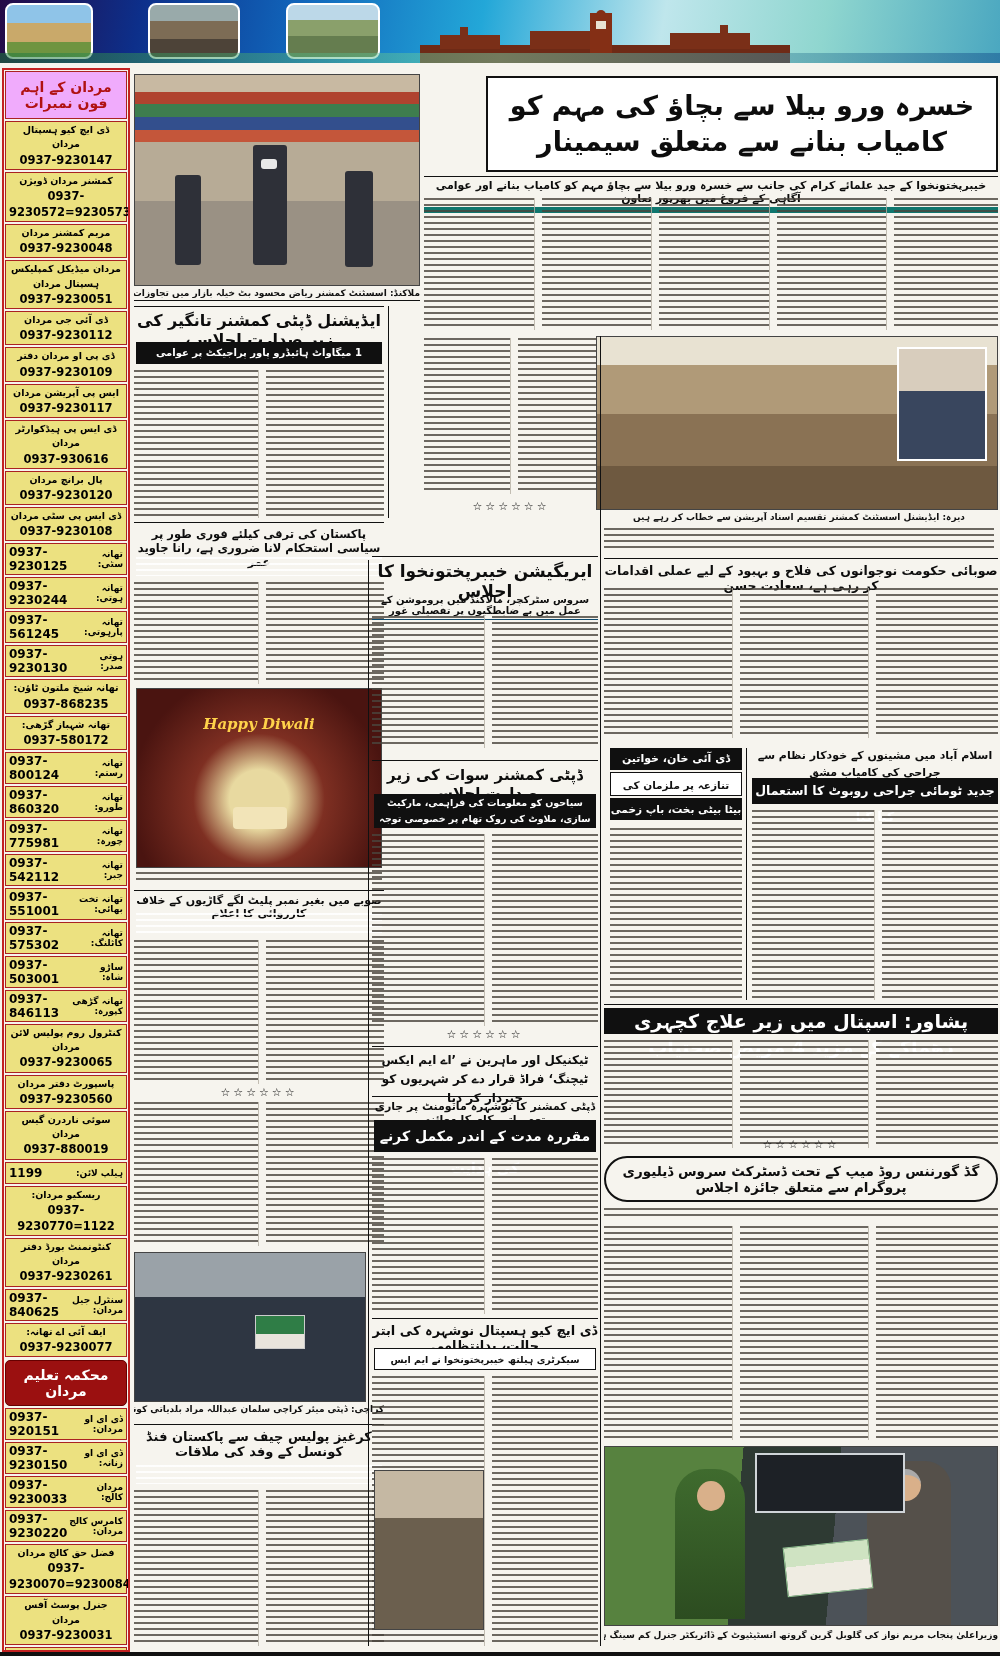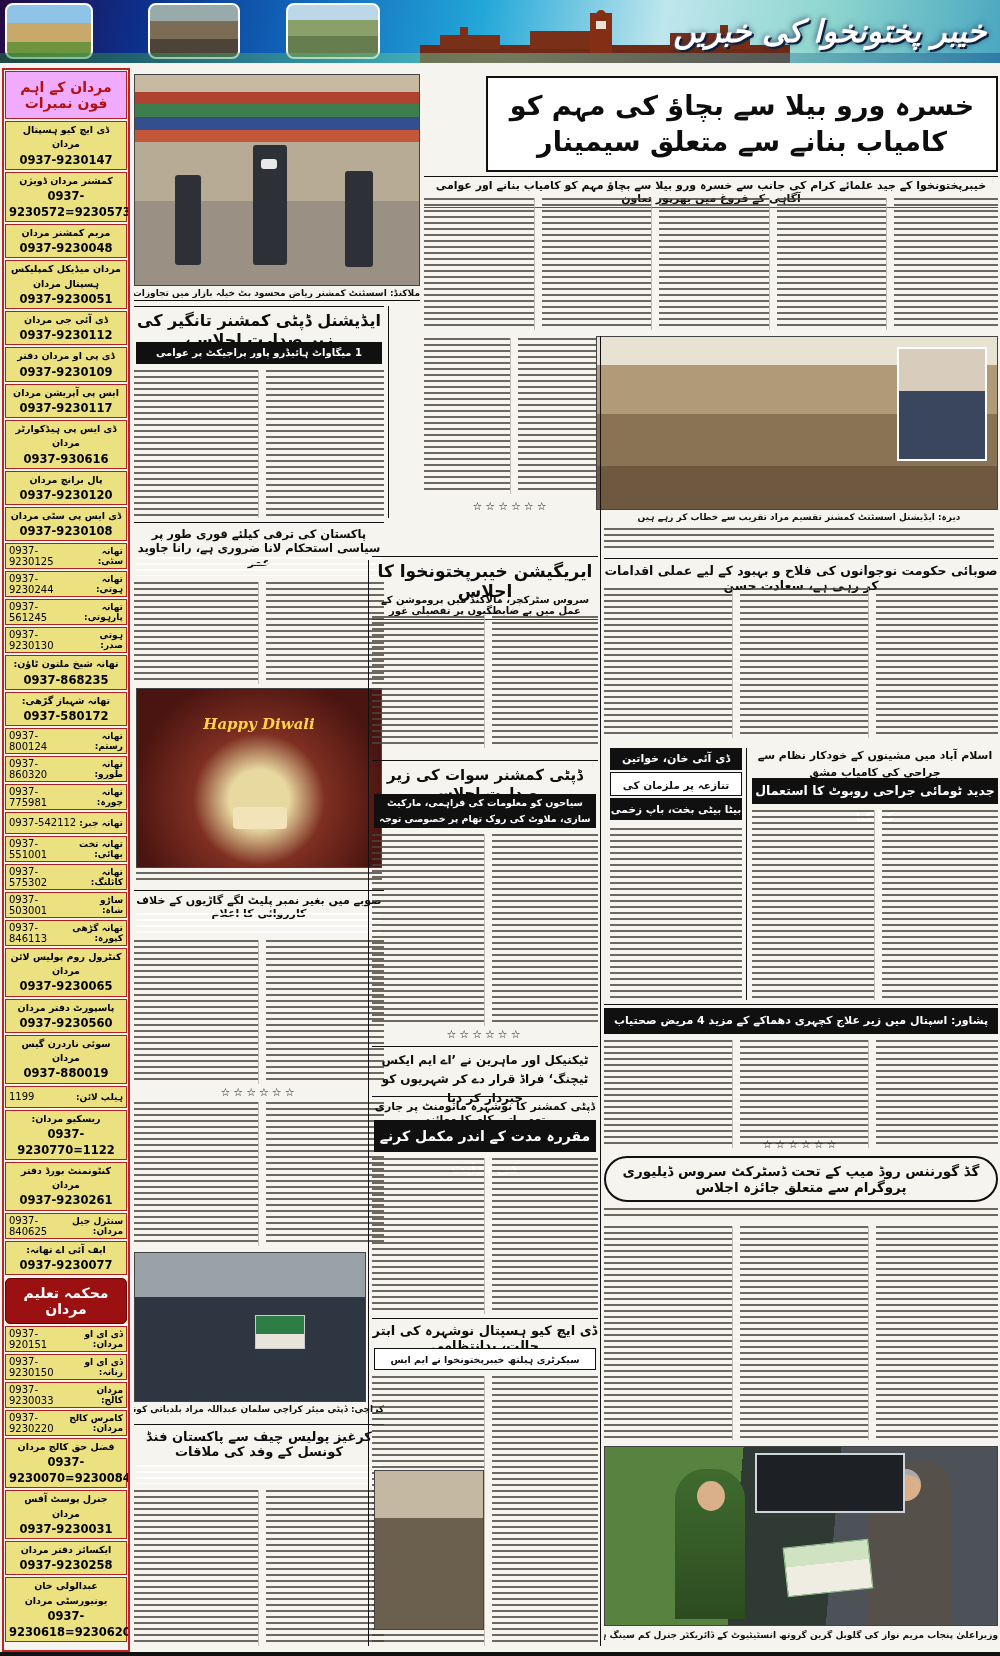--- a/index.html
+++ b/index.html
@@ -26,21 +26,21 @@
   .side-h1{color:#b01212;font-size:14px;font-weight:800;background:#f0abfc;border:1px solid #a22;
     text-align:center;padding:7px 2px;}
   .side-h2{background:#9b1010;color:#fff;font-size:14px;font-weight:800;text-align:center;
     padding:6px 2px;border-radius:5px;margin-top:3px;border:1px solid #600;}
   .entry{background:#ece180;border:1px solid #a22;margin-top:2px;padding:1px 3px;}
   .entry.two{text-align:center;}
   .entry.two .lbl{display:block;font-size:9.5px;font-weight:700;line-height:1.5;}
   .entry.two .num{display:block;font-size:11.5px;font-weight:700;direction:ltr;line-height:1.4;}
   .entry.one{display:flex;justify-content:space-between;align-items:center;min-height:18px;}
   .entry.one .lbl{font-size:9px;font-weight:700;}
-  .entry.one .num{font-size:10px;font-weight:400;direction:ltr;}
+  .entry.one .num{font-size:12px;font-weight:700;direction:ltr;}
   
   .headline{font-weight:800;text-align:center;color:#0d0d0d;}
   .blackbar{background:#101010;color:#fff;font-weight:800;text-align:center;}
   .whitebar{background:#fff;border:1px solid #111;color:#111;font-weight:800;text-align:center;}
   .boxed{border:2px solid #111;background:#fff;}
   .round-box{border:2px solid #111;border-radius:26px;background:#f6f4ee;}
   .sim{background:repeating-linear-gradient(to bottom,#4a453d 0px,#4a453d 1.7px,rgba(0,0,0,0) 1.7px,rgba(0,0,0,0) 6px);opacity:.8;}
   .sim-light{background:repeating-linear-gradient(to bottom,rgba(255,255,255,.92) 1px,rgba(255,255,255,.92) 2.6px,rgba(0,0,0,0) 2.6px,rgba(0,0,0,0) 7px);opacity:.95;}
   .cols{display:flex;gap:7px;}
   .col{flex:1;}
@@ -76,21 +76,20 @@
     <rect x="0" y="36" width="370" height="18" fill="#6e2a16"></rect>
     <rect x="20" y="26" width="60" height="14" fill="#7a2f18"></rect>
     <rect x="110" y="22" width="70" height="18" fill="#7a2f18"></rect>
     <rect x="250" y="24" width="80" height="16" fill="#7a2f18"></rect>
     <rect x="170" y="4" width="22" height="40" fill="#842f15"></rect>
     <circle cx="181" cy="6" r="5" fill="#842f15"></circle>
     <rect x="176" y="12" width="10" height="8" fill="#e8e2d2"></rect>
     <rect x="40" y="18" width="8" height="12" fill="#7a2f18"></rect>
     <rect x="300" y="16" width="8" height="12" fill="#7a2f18"></rect>
   </svg>
-  <div class="abs masthead-title">خیبر پختونخوا کی خبریں</div>
 </div>
 
 <div class="abs sidebar">
   <div class="side-h1">مردان کے اہم فون نمبرات</div>
   <div>
       <div class="entry two">
         <span class="lbl">ڈی ایچ کیو ہسپتال مردان</span>
         <span class="num">0937-9230147</span>
       </div>
       <div class="entry two">
@@ -257,21 +256,21 @@
   <div class="fig" style="left:118px;top:70px;width:34px;height:120px"></div>
   <div class="fig" style="left:40px;top:100px;width:26px;height:90px"></div>
   <div class="fig" style="left:210px;top:96px;width:28px;height:96px"></div>
   <div class="abs" style="left:126px;top:84px;width:16px;height:10px;background:#e8e8e8;border-radius:3px"></div>
 </div>
 <div class="abs caption" style="left:134px;top:288px;width:286px">ملاکنڈ: اسسٹنٹ کمشنر ریاض محسود بٹ خیلہ بازار میں تجاوزات کے خلاف مہم کی نگرانی کر رہے ہیں</div>
 
 <div class="abs boxed" style="left:486px;top:76px;width:512px;height:96px;display:flex;align-items:center;justify-content:flex-start">
   <div class="headline" style="font-size:27px;line-height:1.35;padding:0 6px">خسرہ ورو بیلا سے بچاؤ کی مہم کو کامیاب بنانے سے متعلق سیمینار</div>
 </div>
-<div class="abs headline" style="left:424px;top:176px;width:574px;font-size:11px;border-top:1px solid #111;border-bottom:1px solid #0f766e;padding:2px 0">خیبرپختونخوا کے جید علمائے کرام کی جانب سے خسرہ ورو بیلا سے بچاؤ مہم کو کامیاب بنانے اور عوامی آگاہی کے فروغ میں بھرپور تعاون</div>
+<div class="abs headline" style="left:424px;top:176px;width:574px;font-size:11px;border-top:1px solid #111;border-bottom:6px solid #0f766e;padding:2px 0">خیبرپختونخوا کے جید علمائے کرام کی جانب سے خسرہ ورو بیلا سے بچاؤ مہم کو کامیاب بنانے اور عوامی آگاہی کے فروغ میں بھرپور تعاون</div>
 <div class="abs cols" style="left:424px;top:198px;width:574px;height:132px">
   <div class="col sim"></div>
   <div class="col sim"></div>
   <div class="col sim"></div>
   <div class="col sim"></div>
   <div class="col sim"></div>
 </div>
 
 <div class="abs headline" style="left:134px;top:306px;width:250px;font-size:16px;border-top:1px solid #111;padding-top:4px">ایڈیشنل ڈپٹی کمشنر تانگیر کی زیر صدارت اجلاس،</div>
 <div class="abs blackbar" style="left:136px;top:342px;width:246px;height:22px;font-size:10px;line-height:22px;overflow:hidden">1 میگاواٹ ہائیڈرو پاور پراجیکٹ پر عوامی تحفظات جلد حل کرنے کی ہدایت</div>
@@ -349,21 +348,21 @@
 <div class="abs whitebar" style="left:374px;top:1348px;width:222px;height:22px;font-size:9.5px;line-height:22px;overflow:hidden">سیکرٹری ہیلتھ خیبرپختونخوا نے ایم ایس سمیت 20 ڈاکٹرز کو ٹرانسفر کر دیا</div>
 <div class="abs cols" style="left:372px;top:1376px;width:226px;height:270px">
   <div class="col sim"></div>
   <div class="col sim"></div>
 </div>
 <div class="abs photo ph-people" style="left:374px;top:1470px;width:110px;height:160px"></div>
 
 <div class="abs photo ph-seminar" style="left:596px;top:336px;width:402px;height:174px">
   <div class="ph-inset" style="right:10px;top:10px;width:86px;height:110px"></div>
 </div>
-<div class="abs caption" style="left:604px;top:512px;width:390px">دیرہ: ایڈیشنل اسسٹنٹ کمشنر تقسیم مراد تقریب سے خطاب کر رہے ہیں</div>
+<div class="abs caption" style="left:604px;top:512px;width:390px">دیرہ: ایڈیشنل اسسٹنٹ کمشنر تقسیم اسناد آپریشن سے خطاب کر رہے ہیں</div>
 <div class="abs sim" style="left:604px;top:528px;width:390px;height:24px"></div>
 
 <div class="abs headline" style="left:604px;top:558px;width:394px;font-size:12.5px;border-top:1px solid #111;padding-top:4px">صوبائی حکومت نوجوانوں کی فلاح و بہبود کے لیے عملی اقدامات کر رہی ہے، سعادت حسن</div>
 <div class="abs cols" style="left:604px;top:588px;width:394px;height:150px">
   <div class="col sim"></div>
   <div class="col sim"></div>
   <div class="col sim"></div>
 </div>
 
 <div class="abs blackbar" style="left:610px;top:748px;width:132px;height:22px;font-size:11px;line-height:22px">ڈی آئی خان، خواتین</div>
@@ -371,21 +370,21 @@
 <div class="abs blackbar" style="left:610px;top:798px;width:132px;height:22px;font-size:10.5px;line-height:22px">بیٹا بیٹی بخت، باپ زخمی</div>
 <div class="abs sim" style="left:610px;top:828px;width:132px;height:172px"></div>
 
 <div class="abs headline" style="left:752px;top:748px;width:246px;font-size:11px;line-height:1.5">اسلام آباد میں مشینوں کے خودکار نظام سے جراحی کی کامیاب مشق</div>
 <div class="abs blackbar" style="left:752px;top:778px;width:246px;height:26px;font-size:12.5px;line-height:26px">جدید ٹومائی جراحی روبوٹ کا استعمال کیا گیا</div>
 <div class="abs cols" style="left:752px;top:810px;width:246px;height:190px">
   <div class="col sim"></div>
   <div class="col sim"></div>
 </div>
 
-<div class="abs blackbar" style="left:604px;top:1008px;width:394px;height:26px;font-size:11px;line-height:26px">پشاور: اسپتال میں زیر علاج کچہری دھماکے کے مزید 4 مریض صحتیاب</div>
+<div class="abs blackbar" style="left:604px;top:1008px;width:394px;height:26px;font-size:19px;line-height:26px">پشاور: اسپتال میں زیر علاج کچہری دھماکے کے مزید 4 مریض صحتیاب</div>
 <div class="abs cols" style="left:604px;top:1040px;width:394px;height:108px">
   <div class="col sim"></div>
   <div class="col sim"></div>
   <div class="col sim"></div>
 </div>
 <div class="abs stars" style="left:604px;top:1138px;width:394px">☆☆☆☆☆☆</div>
 
 <div class="abs round-box" style="left:604px;top:1156px;width:394px;height:46px;display:flex;align-items:center;justify-content:center">
   <div class="headline" style="font-size:13.5px;padding:0 14px">گڈ گورننس روڈ میپ کے تحت ڈسٹرکٹ سروس ڈیلیوری پروگرام سے متعلق جائزہ اجلاس</div>
 </div>

